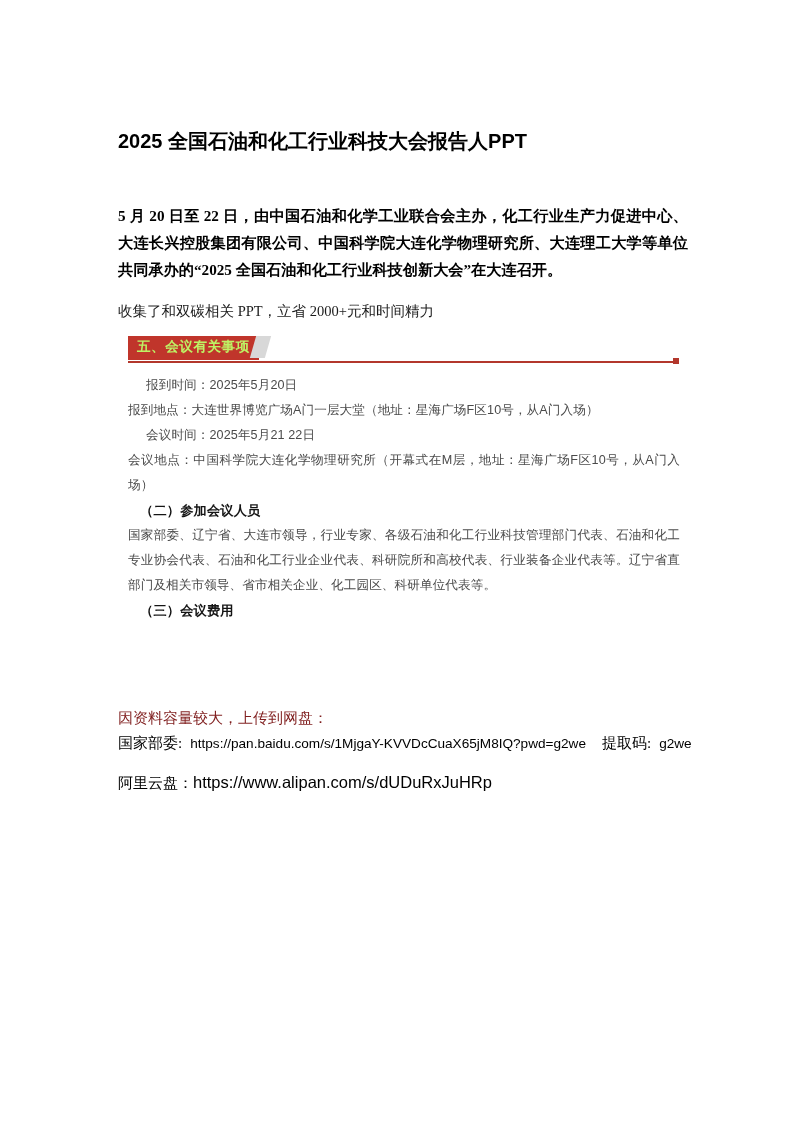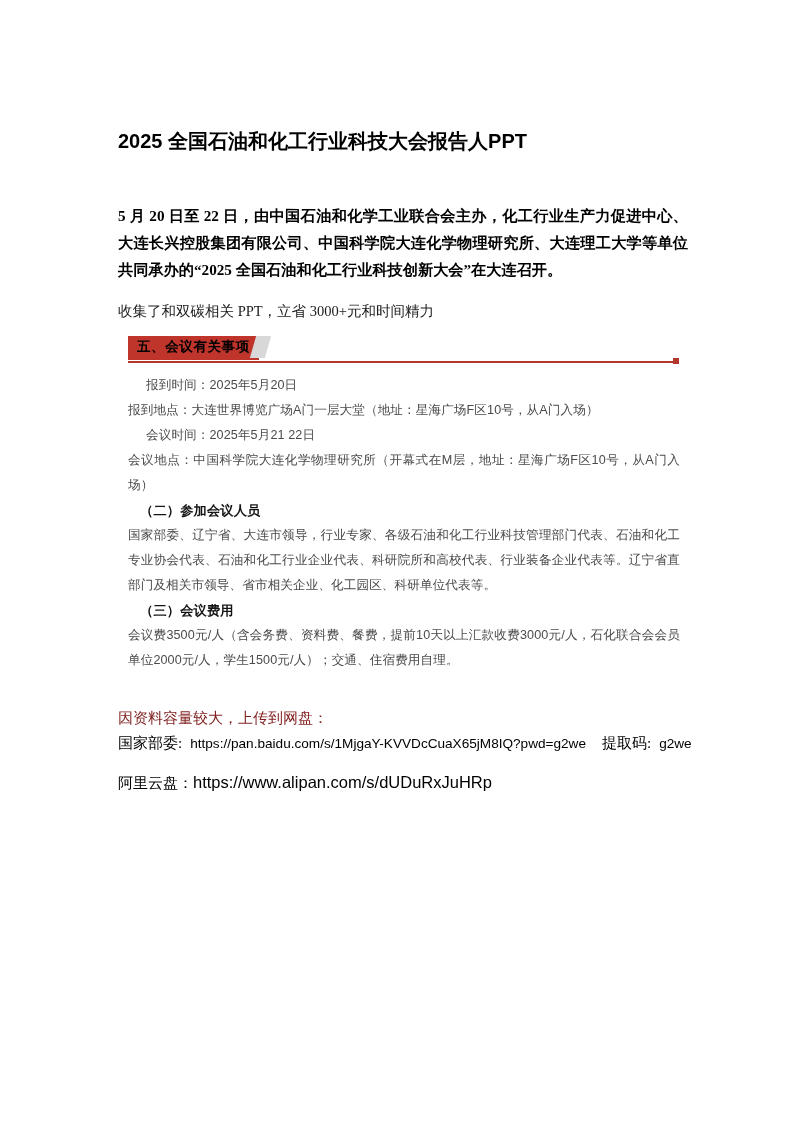--- a/index.html
+++ b/index.html
@@ -78,21 +78,21 @@
   .banner-row {
     position: relative;
     height: 26px;
     margin-left: 10px;
     margin-bottom: 11px;
   }
   .banner-tag {
     position: absolute;
     left: 0; top: 0;
     background: #c0352b;
-    color: #000000;
+    color: #bef264;
     font-family: "Liberation Sans", "DejaVu Sans", sans-serif;
     font-weight: bold;
     font-size: 13.5px;
     line-height: 22px;
     height: 24px;
     padding: 0 9px 0 9px;
     letter-spacing: 0.6px;
     white-space: nowrap;
   }
   .banner-slant {
@@ -187,42 +187,41 @@
 </style>
 </head>
 <body>
 
 <div class="page">
 
   <h1 class="doc-title">2025 全国石油和化工行业科技大会报告人PPT</h1>
 
   <p class="body-para">5 月 20 日至 22 日，由中国石油和化学工业联合会主办，化工行业生产力促进中心、大连长兴控股集团有限公司、中国科学院大连化学物理研究所、大连理工大学等单位共同承办的“2025 全国石油和化工行业科技创新大会”在大连召开。</p>
 
-  <p class="note-line">收集了和双碳相关 PPT，立省 3000+元和时间精力</p>
+  <p class="note-line">收集了和双碳相关 PPT，立省 2000+元和时间精力</p>
 
   <div class="embed">
     <div class="embed-inner">
 
       <div class="banner-row">
         <span class="banner-tag">五、会议有关事项</span>
         <span class="banner-slant"></span>
         <span class="banner-line"></span>
         <span class="banner-dot"></span>
       </div>
 
       <div class="sec-line">报到时间：2025年5月20日</div>
       <div class="sec-para">报到地点：大连世界博览广场A门一层大堂（地址：星海广场F区10号，从A门入场）</div>
       <div class="sec-line">会议时间：2025年5月21  22日</div>
       <div class="sec-para">会议地点：中国科学院大连化学物理研究所（开幕式在M层，地址：星海广场F区10号，从A门入场）</div>
 
       <div class="sec-head">（二）参加会议人员</div>
       <div class="sec-para">国家部委、辽宁省、大连市领导，行业专家、各级石油和化工行业科技管理部门代表、石油和化工专业协会代表、石油和化工行业企业代表、科研院所和高校代表、行业装备企业代表等。辽宁省直部门及相关市领导、省市相关企业、化工园区、科研单位代表等。</div>
 
       <div class="sec-head">（三）会议费用</div>
-      <div class="sec-para">会议费3500元/人（含会务费、资料费、餐费，提前10天以上汇款收费3000元/人，石化联合会会员单位2000元/人，学生1500元/人）；交通、住宿费用自理。</div>
 
     </div>
   </div>
 
   <p class="link-intro">因资料容量较大，上传到网盘：</p>
 
   <p class="link-row">
     <span>国家部委:</span><span class="gap"></span><span class="url">https://pan.baidu.com/s/1MjgaY-KVVDcCuaX65jM8IQ?pwd=g2we</span><span class="gap"></span><span class="gap"></span><span>提取码:</span><span class="gap"></span><span class="code">g2we</span>
   </p>
 

